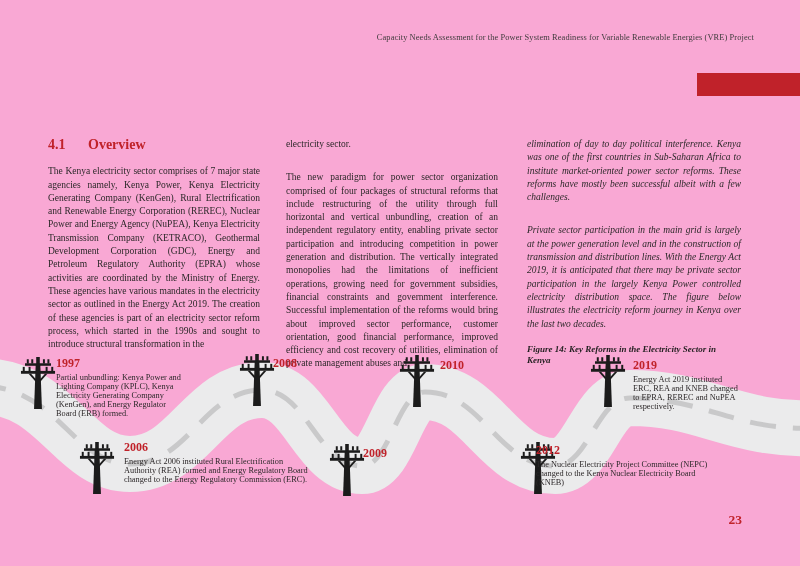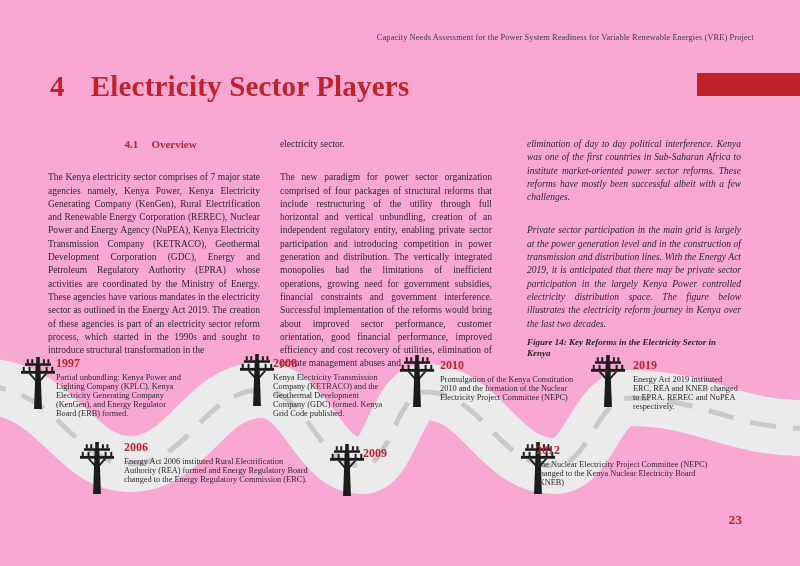--- a/index.html
+++ b/index.html
@@ -22,30 +22,30 @@
     color: var(--accent); font-weight: bold; font-size: 29px; letter-spacing: 0.2px;
     white-space: nowrap;
   }
   .chapter-title .num { display: inline-block; margin-right: 26px; }
   .col {
     position: absolute; top: 138px; width: 212px;
     font-size: 9.5px; line-height: 13.3px; color: var(--ink);
     text-align: justify; z-index: 2;
   }
   .col-1 { left: 48px; }
-  .col-2 { left: 280px; }
+  .col-2 { left: 286px; }
   .col-3 { left: 527px; width: 214px; font-style: italic; }
   .section-heading {
-    color: var(--accent); font-weight: bold; font-size: 11px;
-    margin-bottom: 20px; text-align: center;
+    color: var(--accent); font-weight: bold; font-size: 14px;
+    margin-bottom: 14px; text-align: left;
   }
   .section-heading .sec-num { display: inline-block; width: 40px; }
   .para + .para { margin-top: 20px; }
   .figure-caption {
-    margin-top: 6px; font-weight: bold; font-size: 9px; text-align: left;
+    margin-top: 13px; font-weight: bold; font-size: 9px; text-align: left;
     color: #231f20; line-height: 11px;
   }
   .road-svg { position: absolute; left: 0; top: 0; z-index: 1; }
   .tl-event { position: absolute; z-index: 3; }
   .pole-icon { position: absolute; left: 0; top: 0; }
   .tl-body { position: absolute; }
   .tl-year {
     color: var(--accent); font-weight: bold; font-size: 12px; line-height: 13px;
   }
   .tl-text {
@@ -59,21 +59,20 @@
 </style>
 </head>
 <body>
 
 <div class="page">
 
   <div class="running-header">Capacity Needs Assessment for the Power System Readiness for Variable Renewable Energies (VRE) Project</div>
 
   <div class="red-bar"></div>
 
-  <h1 class="chapter-title"><span class="num">4</span><span>Electricity Sector Players</span></h1>
 
   <svg class="road-svg" width="800" height="566" viewBox="0 0 800 566">
     <path d="M -20,386 C 58,386 72,464 130,464 C 189,464 203,390 262,390 C 307,390 317,466 362,466 C 390,466 397,392 425,392 C 483,392 497,466 555,466 C 589,466 596,398 630,398 C 706,398 735,432 820,428" fill="none" stroke="var(--road)" stroke-width="56"></path>
     <path d="M -20,386 C 58,386 72,464 130,464 C 189,464 203,390 262,390 C 307,390 317,466 362,466 C 390,466 397,392 425,392 C 483,392 497,466 555,466 C 589,466 596,398 630,398 C 706,398 735,432 820,428" fill="none" stroke="var(--road-dash)" stroke-width="5" stroke-dasharray="26 17"></path>
   </svg>
 
   <div class="col col-1">
     <div class="section-heading"><span class="sec-num">4.1</span><span>Overview</span></div>
     <p class="para">The Kenya electricity sector comprises of 7 major state agencies namely, Kenya Power, Kenya Electricity Generating Company (KenGen), Rural Electrification and Renewable Energy Corporation (REREC), Nuclear Power and Energy Agency (NuPEA), Kenya Electricity Transmission Company (KETRACO), Geothermal Development Corporation (GDC), Energy and Petroleum Regulatory Authority (EPRA) whose activities are coordinated by the Ministry of Energy. These agencies have various mandates in the electricity sector as outlined in the Energy Act 2019. The creation of these agencies is part of an electricity sector reform process, which started in the 1990s and sought to introduce structural transformation in the</p>
   </div>
@@ -153,21 +152,20 @@
           <rect x="28.5" y="11" width="2.2" height="4.8"></rect>
           <rect x="34.8" y="11" width="2.2" height="4.8"></rect>
           <rect x="1" y="15.5" width="38" height="3.2"></rect>
           <polygon points="9.5,18.7 12.2,18.7 21,28.4 18.4,28.8"></polygon>
           <polygon points="30.5,18.7 27.8,18.7 19,28.4 21.6,28.8"></polygon>
           <polygon points="17.4,9 22.6,9 24.4,58 15.6,58"></polygon>
         </g>
       </svg>
     <div class="tl-body" style="left:34px; top:3px; width:112px;">
       <div class="tl-year">2008</div>
-      <div class="tl-text">Kenya Electricity Transmission Company (KETRACO) and the Geothermal Development Company (GDC) formed. Kenya Grid Code published.</div>
     </div>
   </div>
 
   <div class="tl-event" style="left:329px; top:444px;">
     <svg class="pole-icon" width="36" height="52" viewBox="0 0 40 58">
         <g fill="#1b1b1b">
           <rect x="18" y="0" width="4" height="9"></rect>
           <rect x="7.5" y="2.5" width="2.2" height="4.8"></rect>
           <rect x="12.5" y="2.5" width="2.2" height="4.8"></rect>
           <rect x="25.5" y="2.5" width="2.2" height="4.8"></rect>
@@ -202,21 +200,20 @@
           <rect x="28.5" y="11" width="2.2" height="4.8"></rect>
           <rect x="34.8" y="11" width="2.2" height="4.8"></rect>
           <rect x="1" y="15.5" width="38" height="3.2"></rect>
           <polygon points="9.5,18.7 12.2,18.7 21,28.4 18.4,28.8"></polygon>
           <polygon points="30.5,18.7 27.8,18.7 19,28.4 21.6,28.8"></polygon>
           <polygon points="17.4,9 22.6,9 24.4,58 15.6,58"></polygon>
         </g>
       </svg>
     <div class="tl-body" style="left:41px; top:4px; width:142px;">
       <div class="tl-year">2010</div>
-      <div class="tl-text">Promulgation of the Kenya Constitution 2010  and the formation of the Nuclear Electricity Project Committee (NEPC)</div>
     </div>
   </div>
 
   <div class="tl-event" style="left:520px; top:442px;">
     <svg class="pole-icon" width="36" height="52" viewBox="0 0 40 58">
         <g fill="#1b1b1b">
           <rect x="18" y="0" width="4" height="9"></rect>
           <rect x="7.5" y="2.5" width="2.2" height="4.8"></rect>
           <rect x="12.5" y="2.5" width="2.2" height="4.8"></rect>
           <rect x="25.5" y="2.5" width="2.2" height="4.8"></rect>

